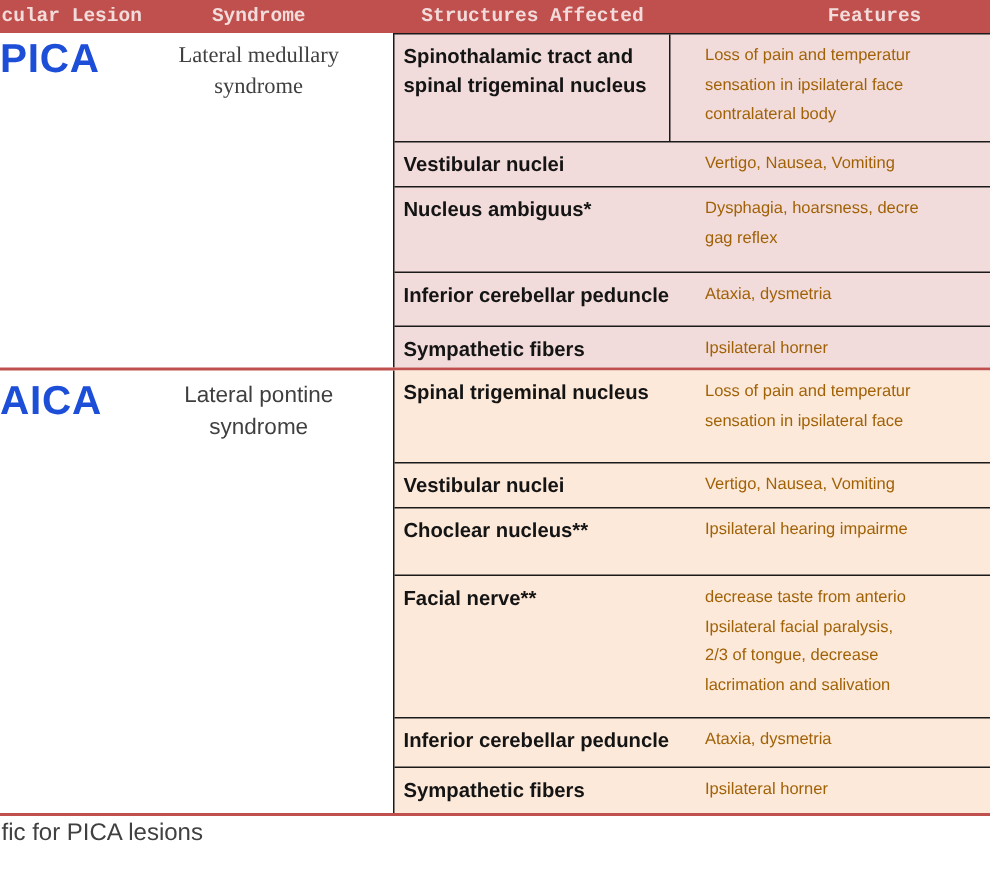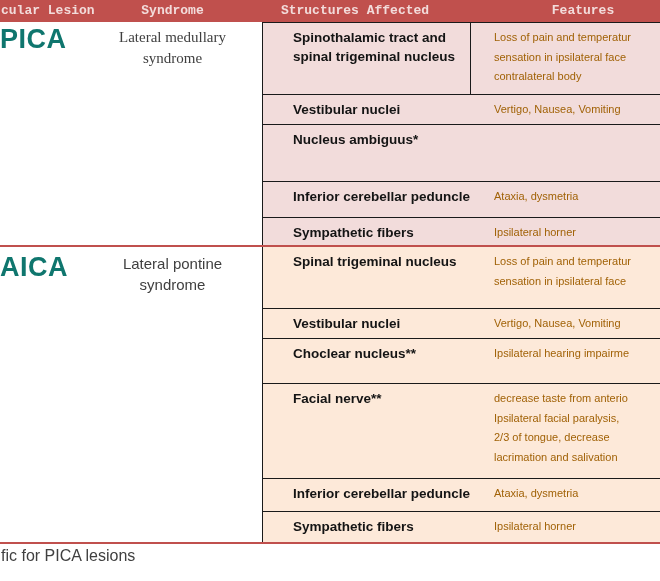--- a/index.html
+++ b/index.html
@@ -13,40 +13,40 @@
     background:#c0504d; color:#f2dcdb; font-weight:bold; font-size:13px;font-family:Liberation Mono, monospace;
   }
   .hdr span { position:absolute; top:0; line-height:22px; display:block; }
   .hc1 { left:1px; }
   .hc2 { left:100px; width:145px; text-align:center; }
   .hc3 { left:263px; width:184px; text-align:center; }
   .hc4 { left:447px; width:272px; text-align:center; }
 
   
   .lesion {
-    position:absolute; left:0; font-weight:bold; color:#0f766e;
+    position:absolute; left:0; font-weight:bold; color:#1d4ed8;
     font-size:27px; line-height:30px; letter-spacing:0.5px;
   }
   .lesion.pica { top:24px; }
   .lesion.aica { top:252px; }
   .syndrome {
     position:absolute; left:100px; width:145px; text-align:center;
     color:#3f3f3f; font-size:15px; line-height:21px;
   }
   .syndrome.pica { top:27px;font-family:Liberation Serif, serif; }
   .syndrome.aica { top:253px; }
 
   
   .inner {
     position:absolute; left:262px; width:398px; box-sizing:border-box;
     border-left:1px solid #1a1a1a;
   }
   .inner.pica { top:22px; height:223px; background:#f2dcdb; border-top:1px solid #1a1a1a; }
   .inner.aica { top:247px; height:295px; background:#fde9d9; }
-  .row { display:flex; box-sizing:border-box; border-bottom:1px solid #1a1a1a;padding-left:24px; }
+  .row { display:flex; box-sizing:border-box; border-bottom:1px solid #1a1a1a; }
   .row.last { border-bottom:none; }
   .cell-s {
     flex:0 0 184px; width:184px; box-sizing:border-box;
     padding:5px 0 0 6px; font-weight:bold; color:#141414;
     font-size:13.5px; line-height:19px;
   }
   .cell-s.vdiv { border-right:1px solid #1a1a1a; }
   .cell-f {
     flex:1 1 auto; box-sizing:border-box; padding:5px 0 0 23px;
     color:#a16207; font-size:11px; line-height:19.5px;
@@ -101,20 +101,24 @@
         <div class="line">Vestibular nuclei</div>
       </div>
       <div class="cell-f">
         <div class="line">Vertigo, Nausea, Vomiting</div>
       </div>
     </div>
     <div class="row" style="height:57px;">
       <div class="cell-s">
         <div class="line">Nucleus ambiguus*</div>
       </div>
+      <div class="cell-f">
+        <div class="line">Dysphagia, hoarsness, decre</div>
+        <div class="line">gag reflex</div>
+      </div>
     </div>
     <div class="row" style="height:36px;">
       <div class="cell-s">
         <div class="line">Inferior cerebellar peduncle</div>
       </div>
       <div class="cell-f">
         <div class="line">Ataxia, dysmetria</div>
       </div>
     </div>
     <div class="row last" style="height:27px;">

